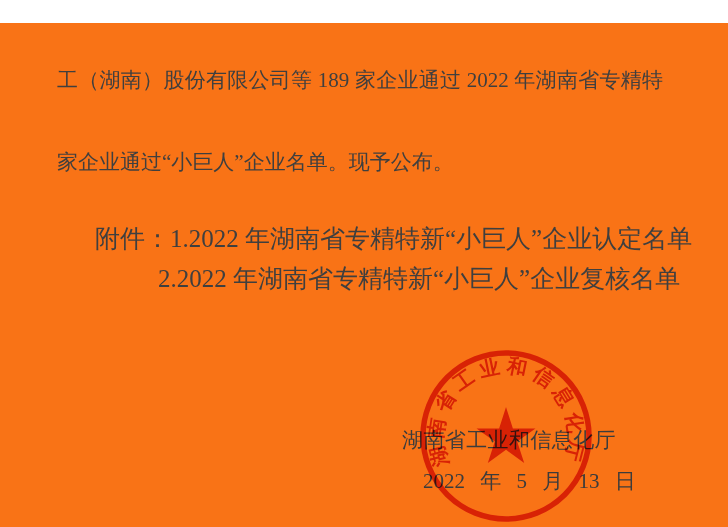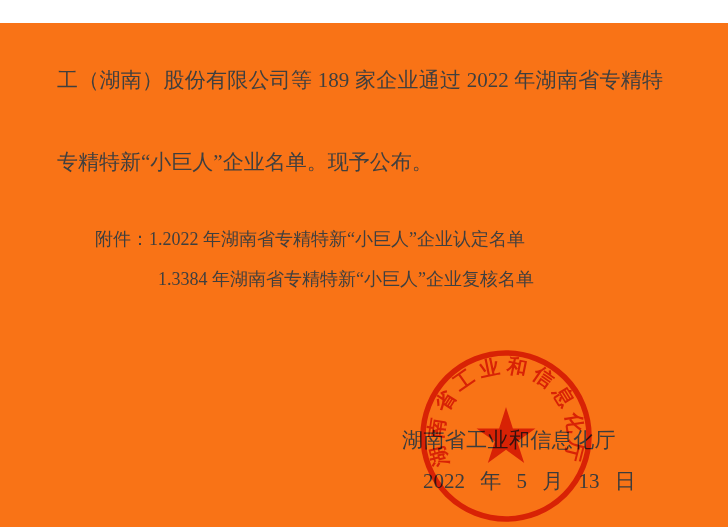--- a/index.html
+++ b/index.html
@@ -30,21 +30,21 @@
     white-space: normal;
     text-align: justify;
     text-align-last: justify;
   }
   #body-line-1 { top: 45px; }
   #body-line-2 { top: 86px; }
   #body-line-3 { top: 127px; }
 
   .attach-line {
     position: absolute;
-    font-size: 18px;
+    font-size: 25px;
     line-height: 24px;
     white-space: nowrap;
     color: #3f3f3f;
   }
   #attach-line-1 { left: 95px;  top: 204px; }
   #attach-line-2 { left: 158px; top: 244px; }
 
   #signature-line {
     position: absolute;
     left: 402px;
@@ -87,28 +87,28 @@
   }
 </style>
 </head>
 <body>
 
 <div id="page">
 
   <div id="body-line-1" class="body-line justified">工（湖南）股份有限公司等 189 家企业通过 2022 年湖南省专精特</div>
 
 
-  <div id="body-line-3" class="body-line">专精特新“小巨人”企业名单。现予公布。</div>
+  <div id="body-line-3" class="body-line">家企业通过“小巨人”企业名单。现予公布。</div>
 
   <div id="attach-line-1" class="attach-line">
     <span>附件：</span><span>1.2022 年湖南省专精特新“小巨人”企业认定名单</span>
   </div>
 
   <div id="attach-line-2" class="attach-line">
-    <span>1.3384 年湖南省专精特新“小巨人”企业复核名单</span>
+    <span>2.2022 年湖南省专精特新“小巨人”企业复核名单</span>
   </div>
 
   <div id="signature-line">湖南省工业和信息化厅</div>
 
   <div id="date-line">2022 年 5 月 13 日</div>
 
   <div id="official-seal">
     <svg viewBox="0 0 190 190" xmlns="http://www.w3.org/2000/svg">
       <circle cx="95" cy="95" r="83" fill="none" stroke-width="5.5" stroke="#dc3c2b"></circle>
       <path id="seal-text-arc" d="M 39.4 124.6 A 63 63 0 1 1 150.6 124.6" fill="none"></path>

